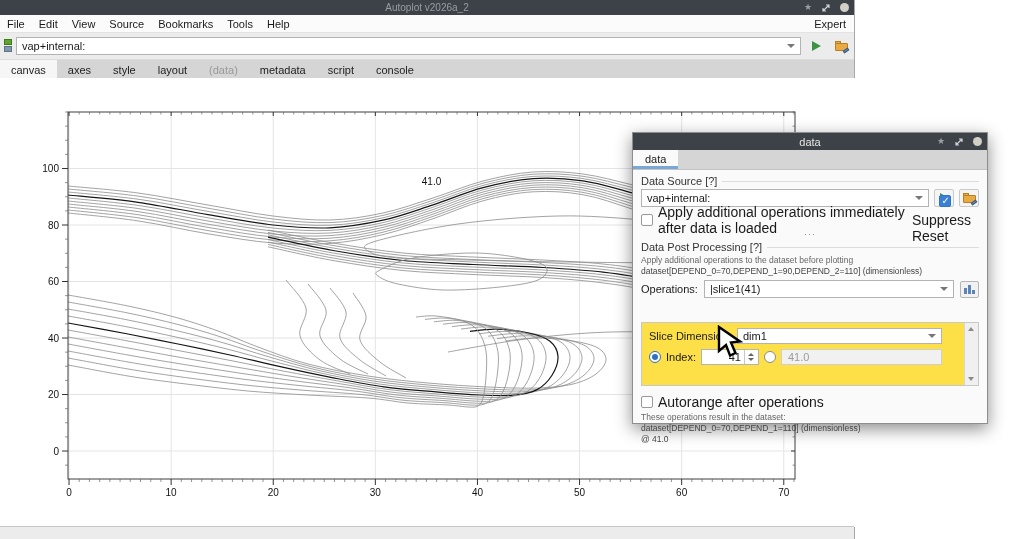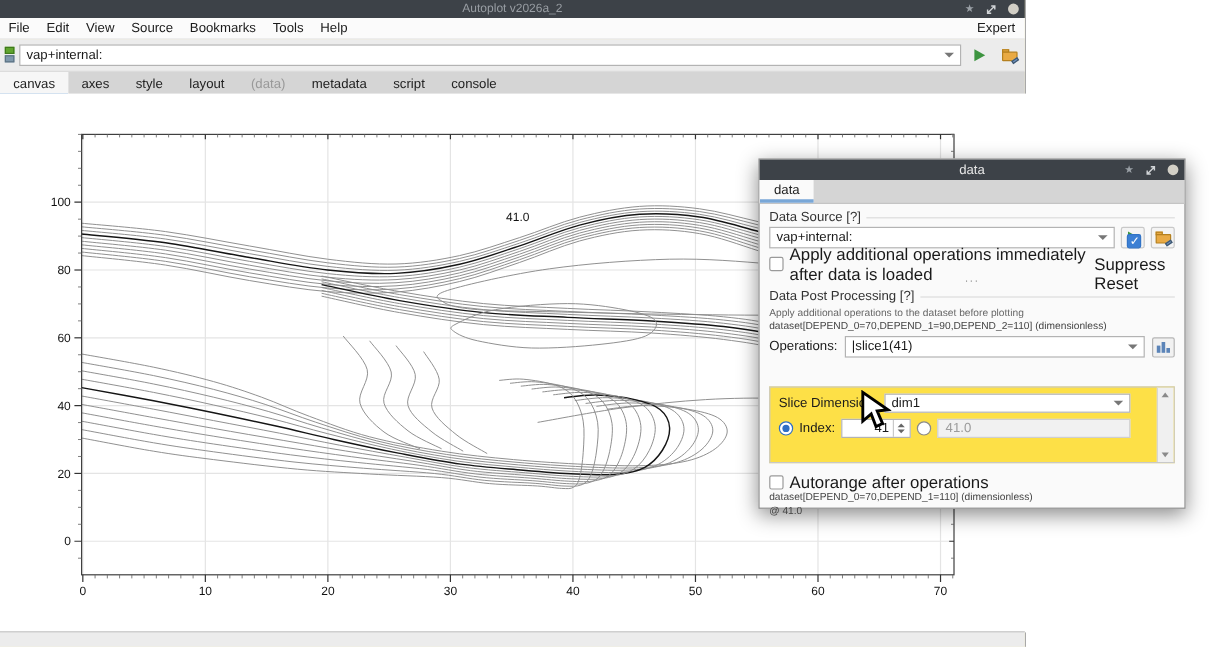--- a/index.html
+++ b/index.html
@@ -564,20 +564,21 @@
         <span class="up"></span>
         <span class="dn"></span>
       </div>
     </div>
 
     <div class="cb-row" style="margin-top:8px">
       <span class="cb" data-checked="false"></span>
       <span>Autorange after operations</span>
     </div>
 
+    <div class="smalltext bottom-note">These operations result in the dataset:</div>
     <div class="smalltext dark">dataset[DEPEND_0=70,DEPEND_1=110] (dimensionless)</div>
     <div class="smalltext dark">@ 41.0</div>
   </div>
 
   <svg class="cursor" style="left:84px;top:192px" width="26" height="34">
     <path d="M2,2 L2,26 L9,20 L13,30.5 L18.5,28 L14,17.5 L23,16.5 Z" fill="#fff" stroke="#000" stroke-width="2.4" stroke-linejoin="miter"></path>
   </svg>
 </div>
 
 </body></html>

